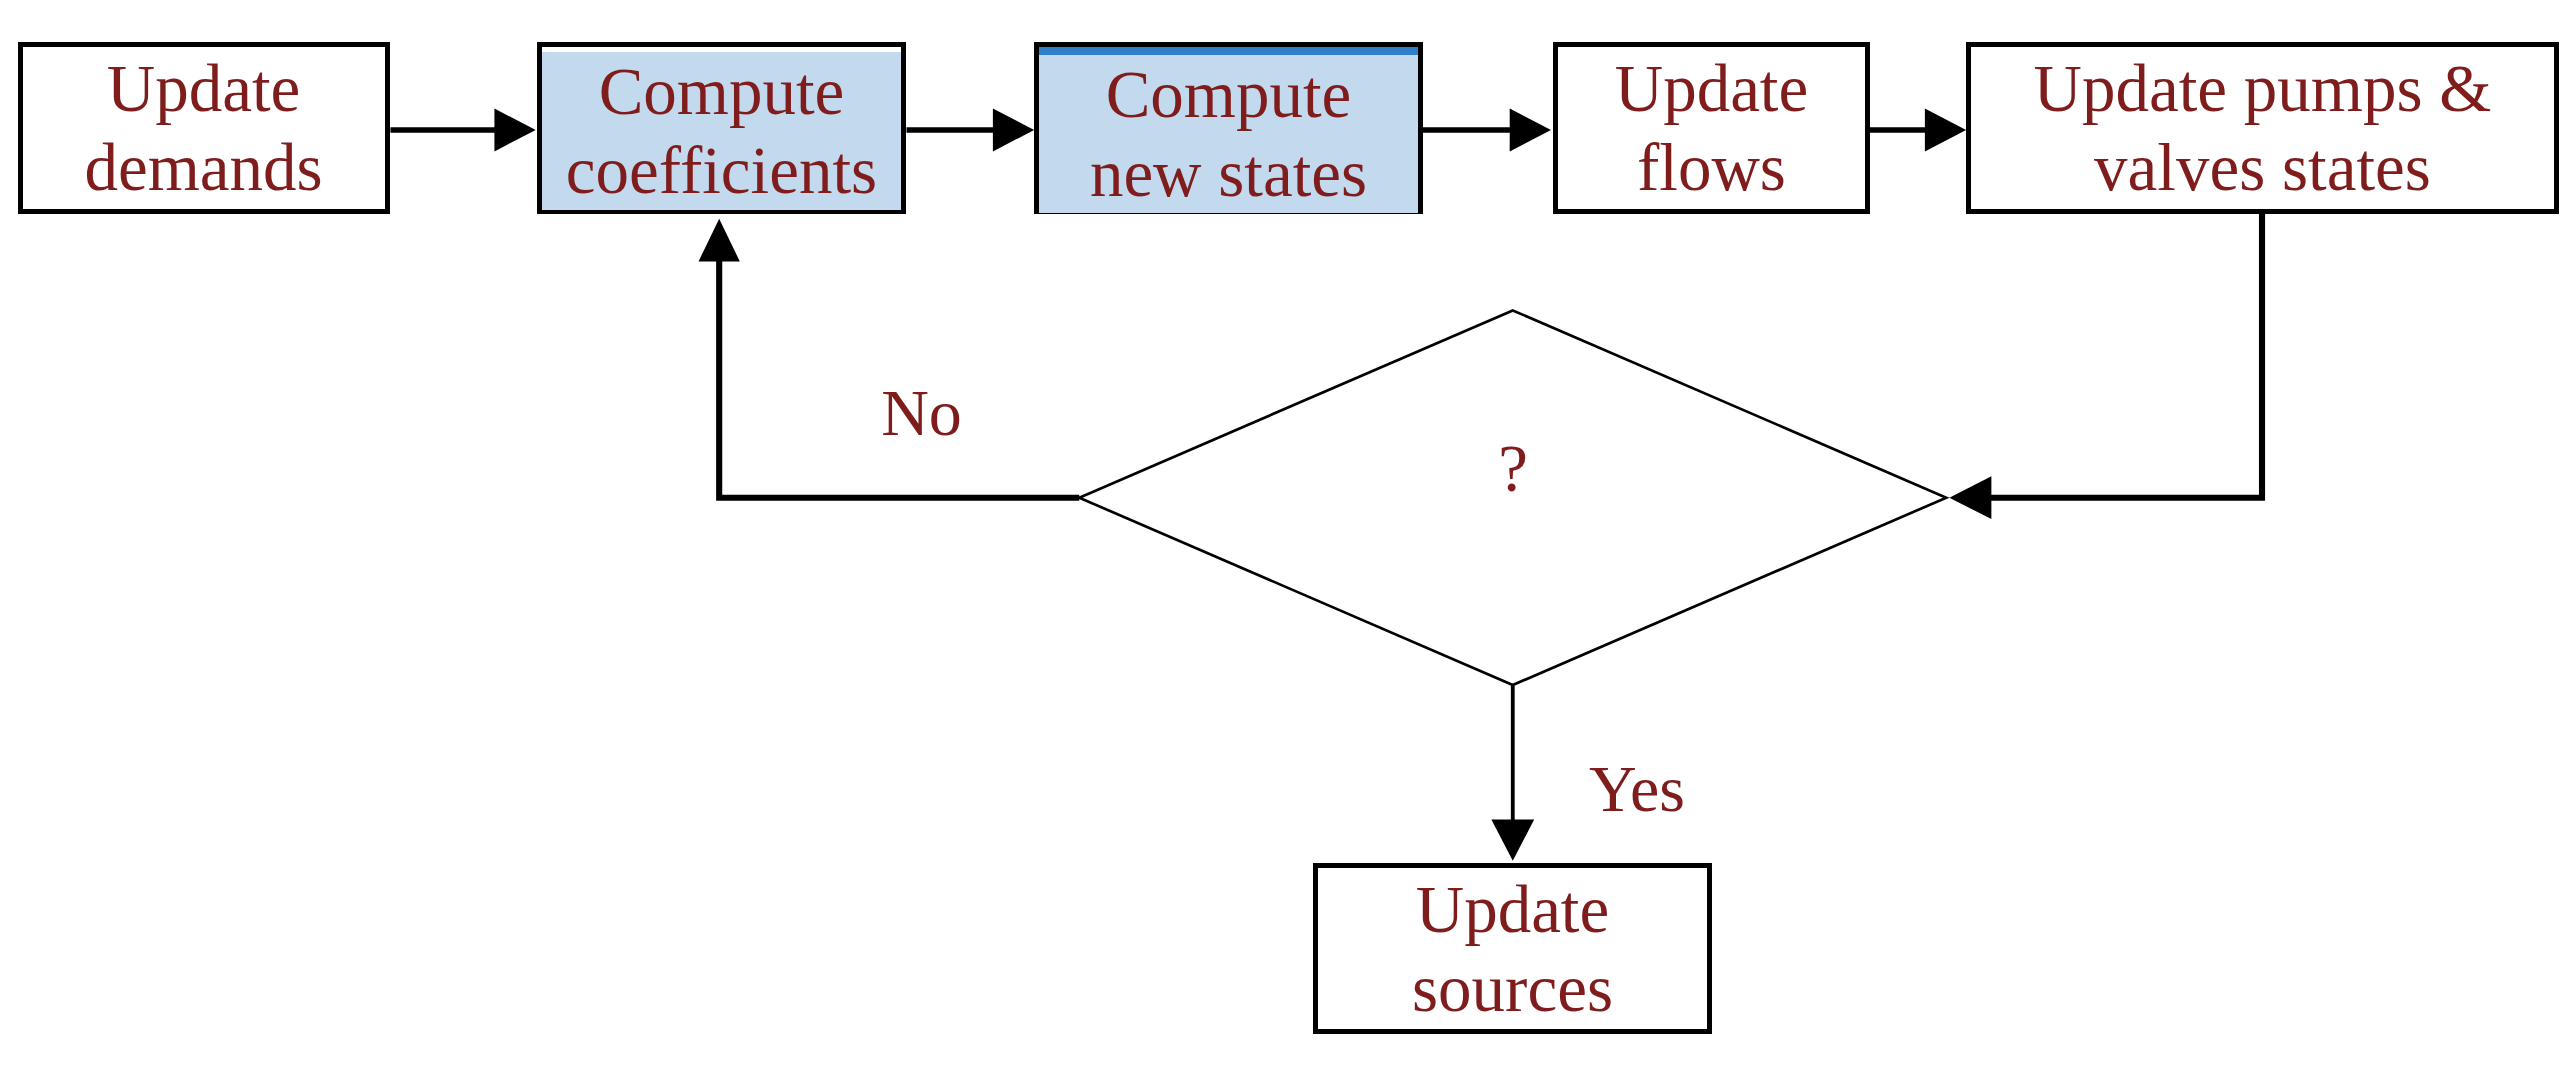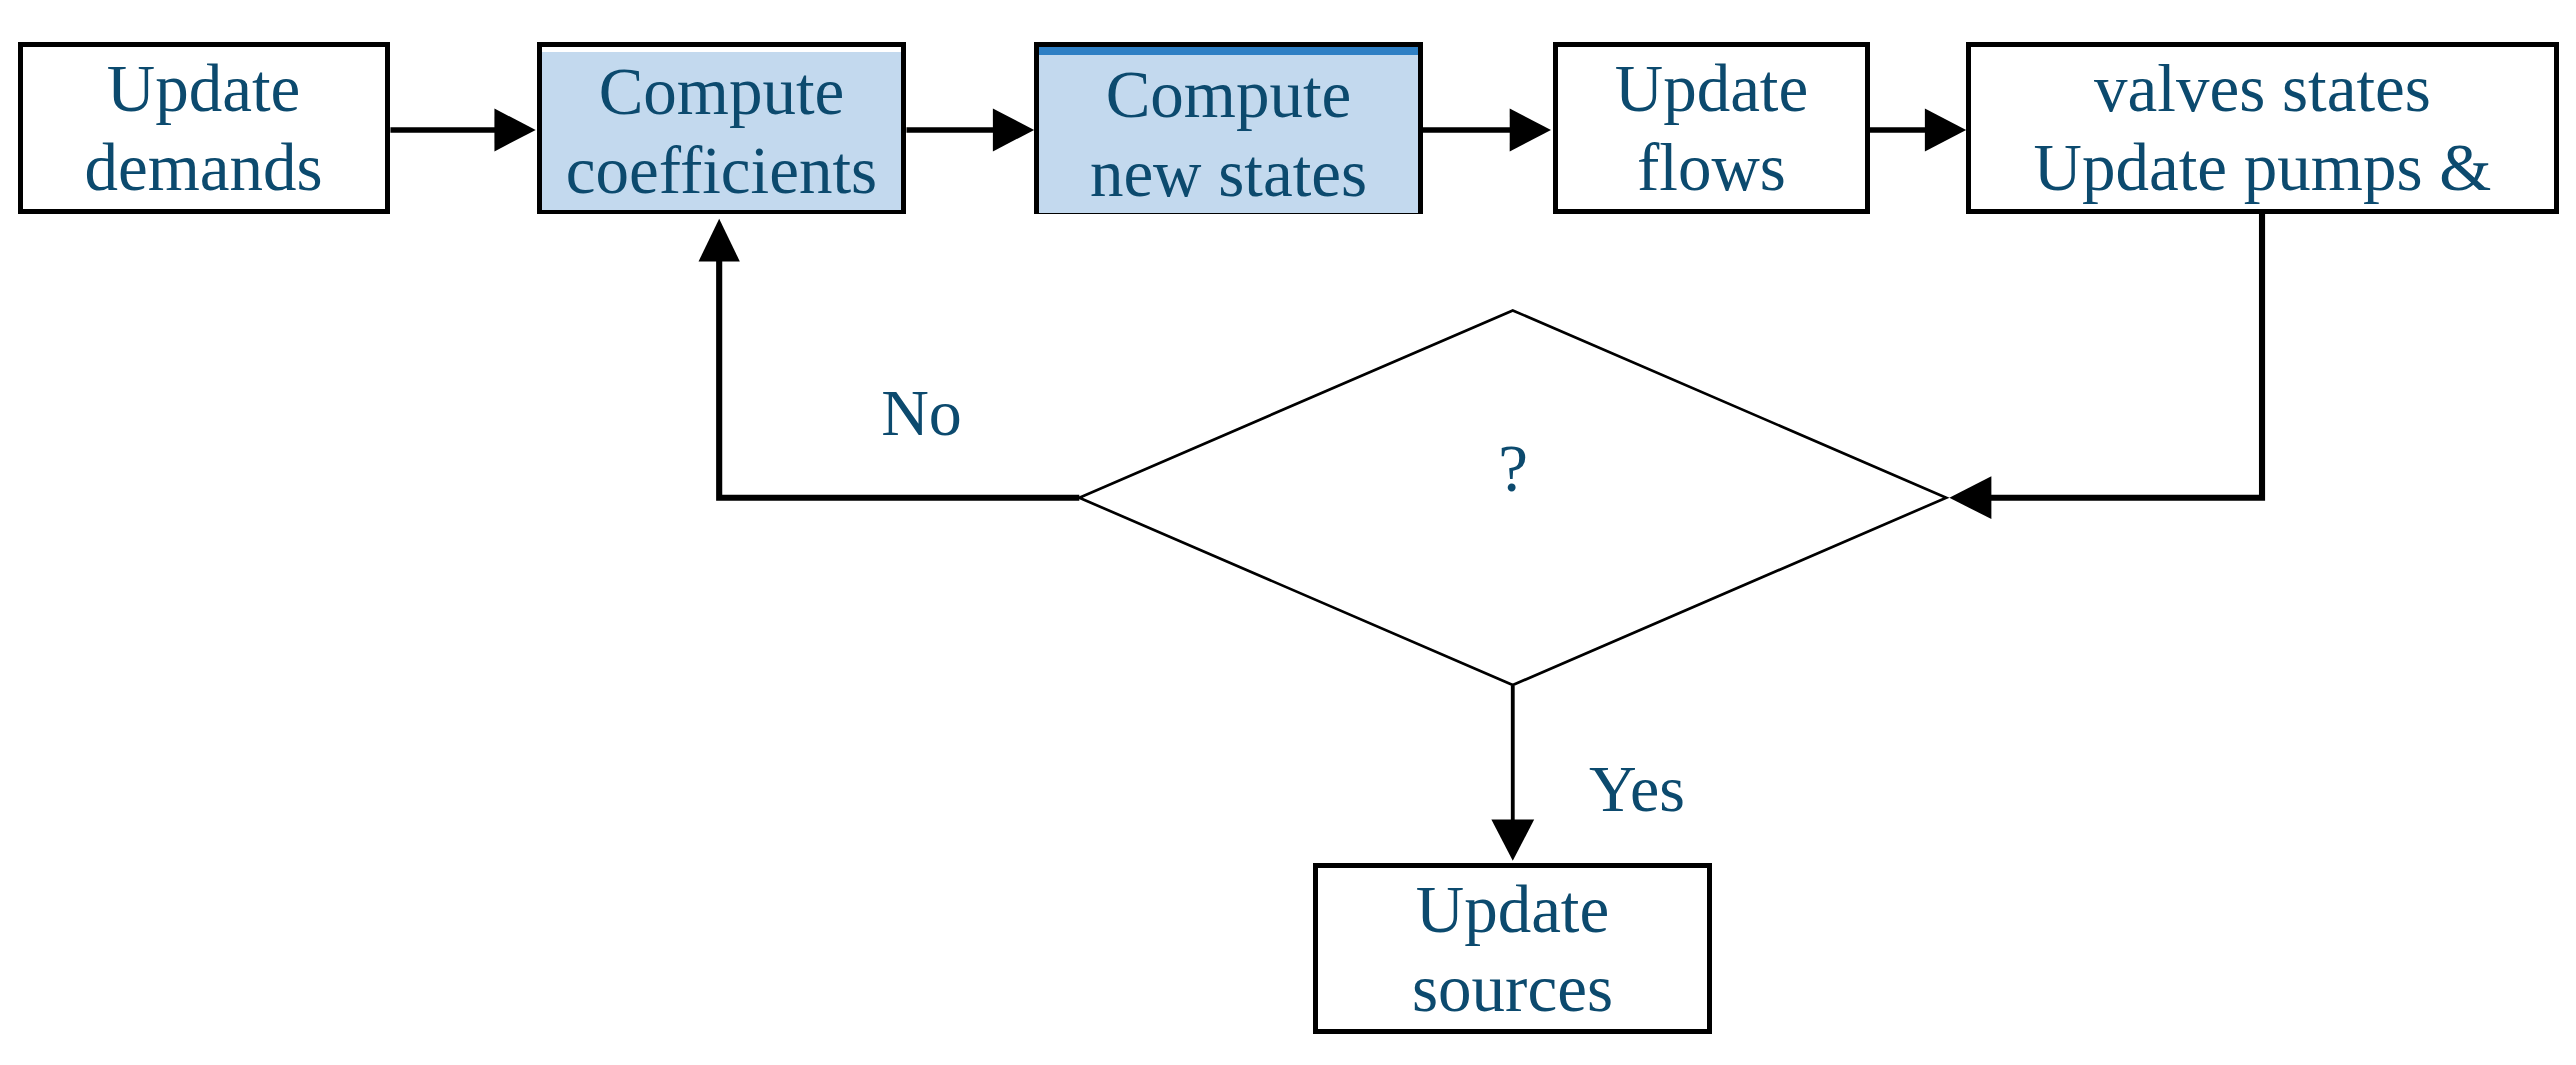--- a/index.html
+++ b/index.html
@@ -6,21 +6,21 @@
     margin: 0;
     padding: 0;
     background: #ffffff;
   }
   .canvas {
     position: relative;
     width: 2576px;
     height: 1065px;
     background: #ffffff;
     font-family: "Liberation Serif", "DejaVu Serif", serif;
-    color: #0c4a6e;
+    color: #7f1d1d;
     overflow: hidden;
   }
   .wires {
     position: absolute;
     left: 0;
     top: 0;
   }
   .box {
     position: absolute;
     box-sizing: border-box;
@@ -126,22 +126,22 @@
     <div class="accent" style="height: 0px;"></div>
     <div class="content" style="background: rgb(255, 255, 255);">
       <span class="line">Update</span>
       <span class="line">flows</span>
     </div>
   </div>
 
   <div class="box" style="left:1966px; top:42px; width:593px; height:172px;">
     <div class="accent" style="height: 0px;"></div>
     <div class="content" style="background: rgb(255, 255, 255);">
+      <span class="line">Update pumps &amp;</span>
       <span class="line">valves states</span>
-      <span class="line">Update pumps &amp;</span>
     </div>
   </div>
 
   <div class="box" style="left:1313px; top:863px; width:399px; height:171px;">
     <div class="accent" style="height: 0px;"></div>
     <div class="content" style="background: rgb(255, 255, 255);">
       <span class="line">Update</span>
       <span class="line">sources</span>
     </div>
   </div>

